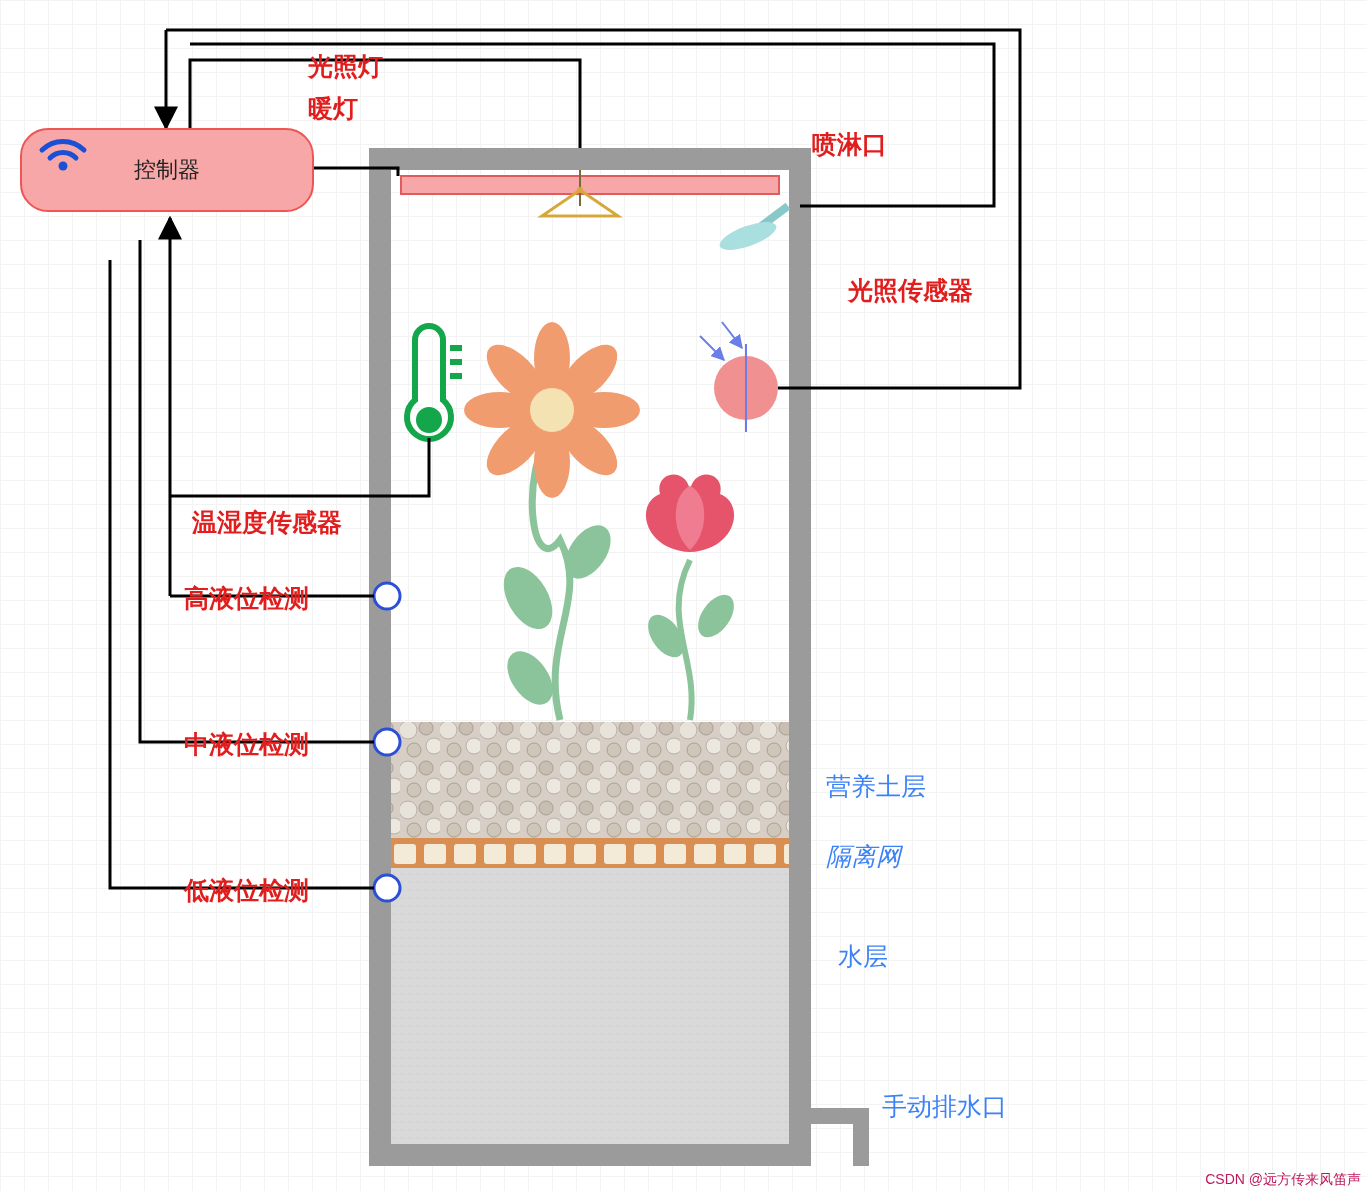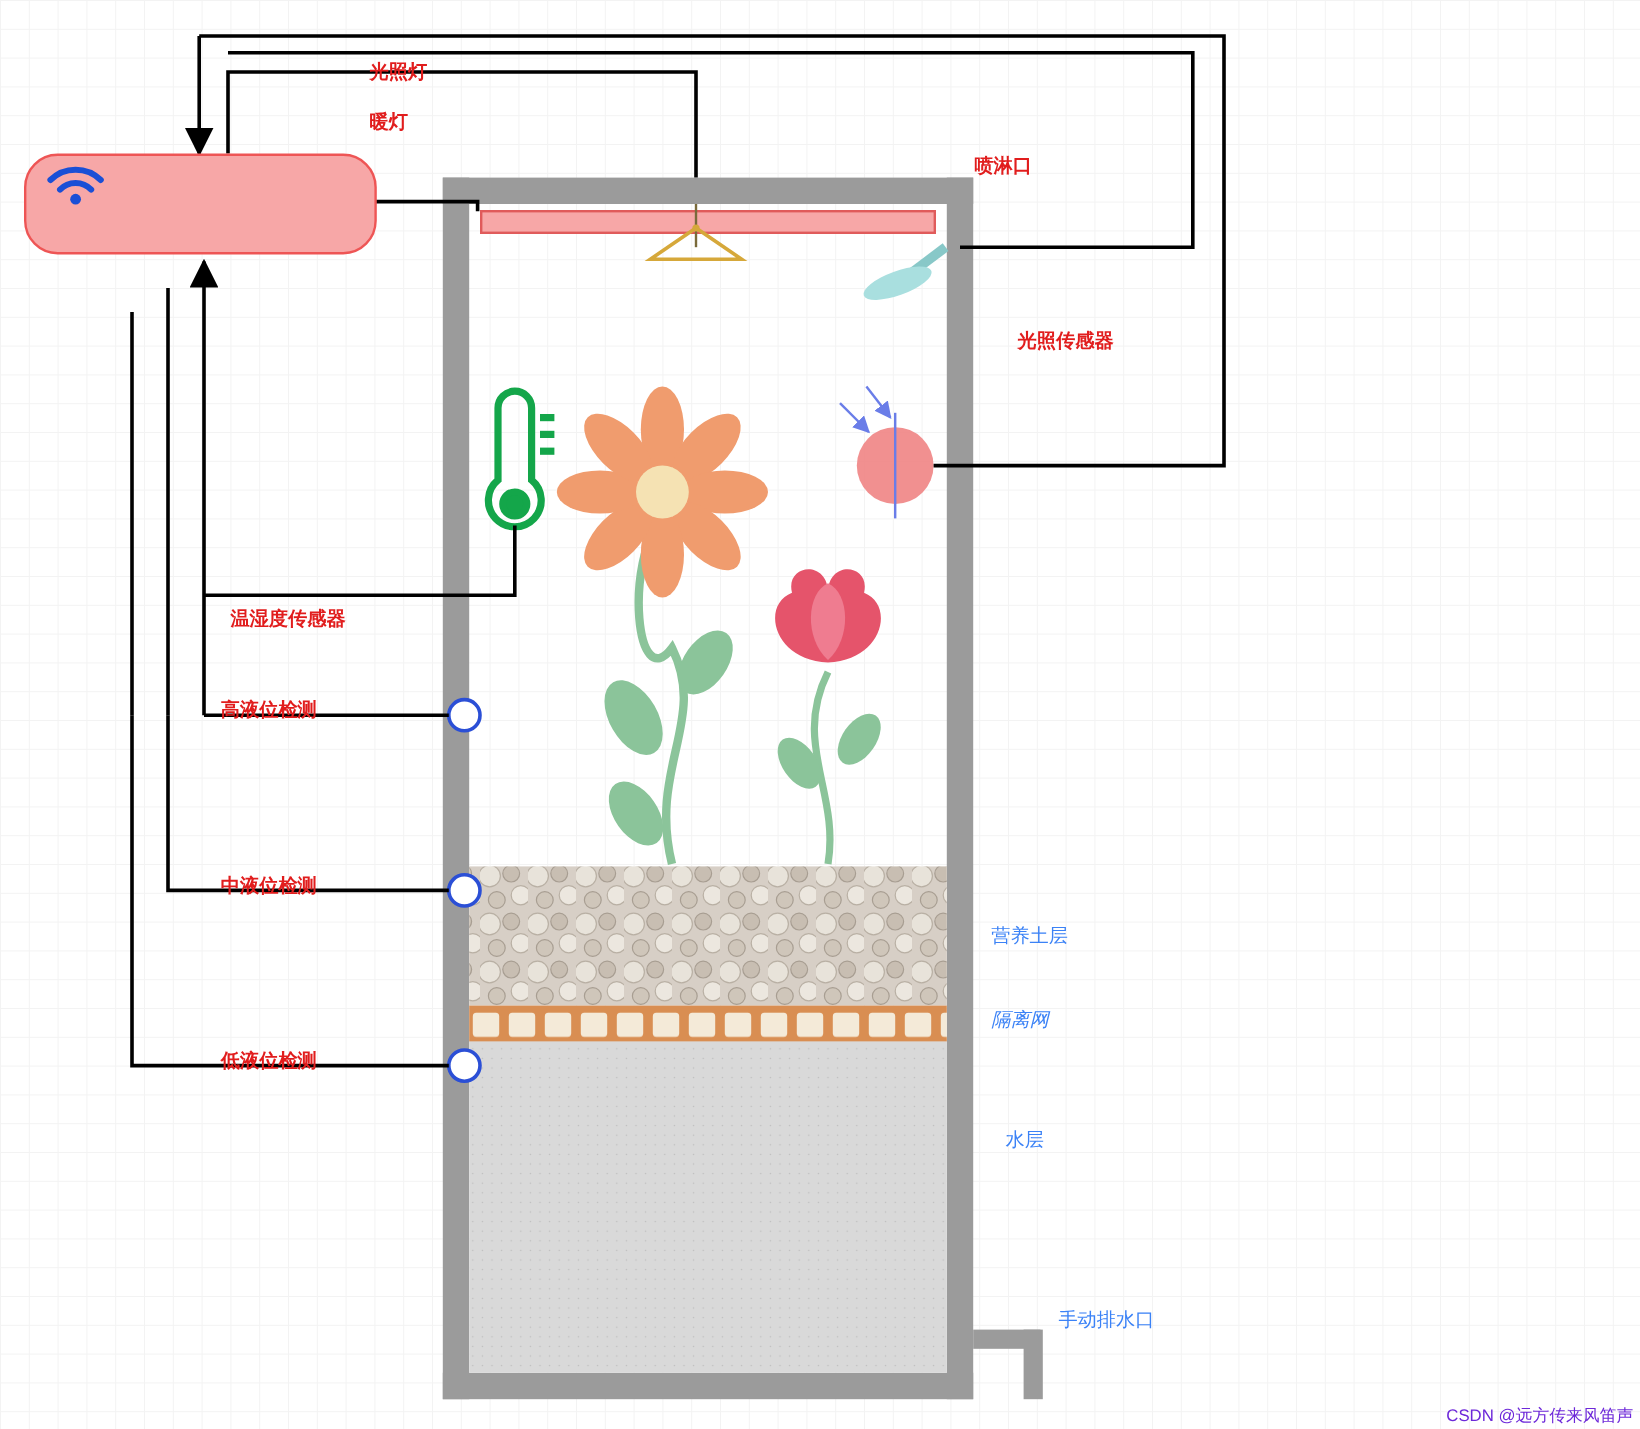--- a/index.html
+++ b/index.html
@@ -1,27 +1,27 @@
 <!DOCTYPE html>
 <html><head>
 <meta charset="utf-8">
 <style>
   html,body{margin:0;padding:0;width:1367px;height:1191px;font-family:"Microsoft YaHei","PingFang SC",sans-serif;background:#fff;}
   .grid-bg{position:absolute;inset:0;
     background-image:linear-gradient(#f3f3f3 1px,transparent 1px),linear-gradient(90deg,#f3f3f3 1px,transparent 1px);
     background-size:24px 24px;}
   svg{position:absolute;top:0;left:0;}
-  .label{position:absolute;font-size:16px;white-space:nowrap;}
+  .label{position:absolute;font-size:25px;white-space:nowrap;}
   .red{color:#e11d1d;font-weight:600;}
   .blue{color:#3b82f6;}
   .controller-box{position:absolute;left:20px;top:128px;width:290px;height:80px;
     background:#f7a7a7;border:2px solid #e55;border-radius:28px;display:flex;align-items:center;}
   .controller-box .wifi{margin-left:16px;}
   .controller-text{flex:1;text-align:center;font-size:22px;color:#222;}
-  .watermark{position:absolute;right:6px;bottom:2px;font-size:14px;color:#6d28d9;}
+  .watermark{position:absolute;right:6px;bottom:2px;font-size:14px;color:#be185d;}
 </style>
 </head>
 <body>
 
 <div class="grid-bg"></div>
 
 <svg width="1367" height="1191">
   <defs>
     <marker id="arrow" viewBox="0 0 10 10" refX="9" refY="5" markerWidth="8" markerHeight="8" orient="auto-start-reverse">
       <path d="M0,0 L10,5 L0,10 z" fill="#000"></path>
@@ -144,20 +144,21 @@
 </svg>
 
 <div class="controller-box">
   <svg class="wifi" width="50" height="42" viewBox="0 0 50 42">
     <g stroke="#1a4fd6" stroke-width="5" fill="none" stroke-linecap="round">
       <path d="M4,20 a30,30 0 0 1 42,0"></path>
       <path d="M12,28 a18,18 0 0 1 26,0"></path>
     </g>
     <circle cx="25" cy="36" r="4.5" fill="#1a4fd6"></circle>
   </svg>
+  <span class="controller-text">控制器</span>
 </div>
 
 <span class="label red" style="left:308px;top:50px;">光照灯</span>
 <span class="label red" style="left:308px;top:92px;text-align:right;">暖灯</span>
 <span class="label red" style="left:812px;top:128px;">喷淋口</span>
 <span class="label red" style="left:848px;top:274px;">光照传感器</span>
 <span class="label red" style="left:192px;top:482px;margin-top:24px;">温湿度传感器</span>
 <span class="label red" style="left:184px;top:582px;">高液位检测</span>
 <span class="label red" style="left:184px;top:728px;">中液位检测</span>
 <span class="label red" style="left:184px;top:874px;">低液位检测</span>

